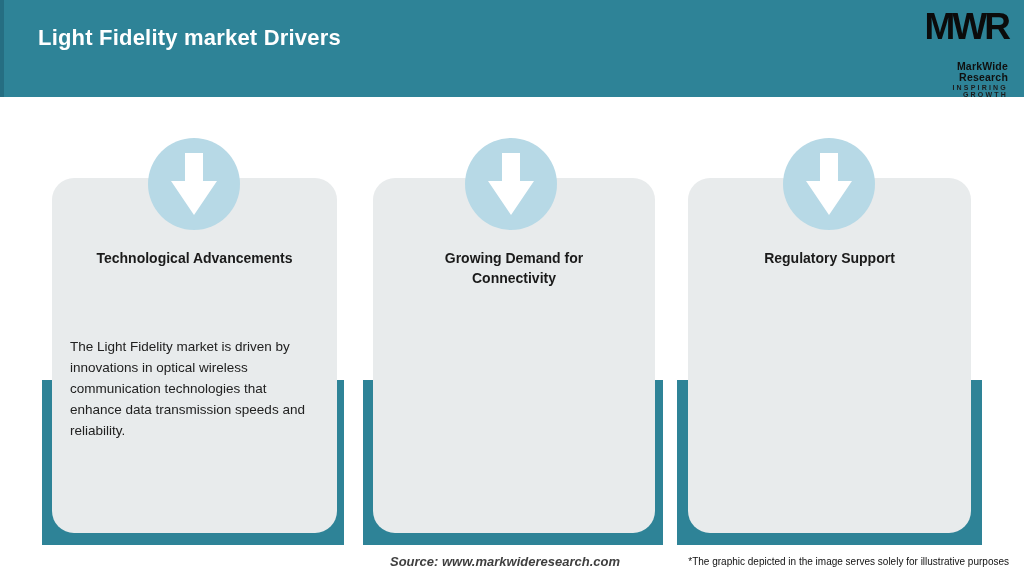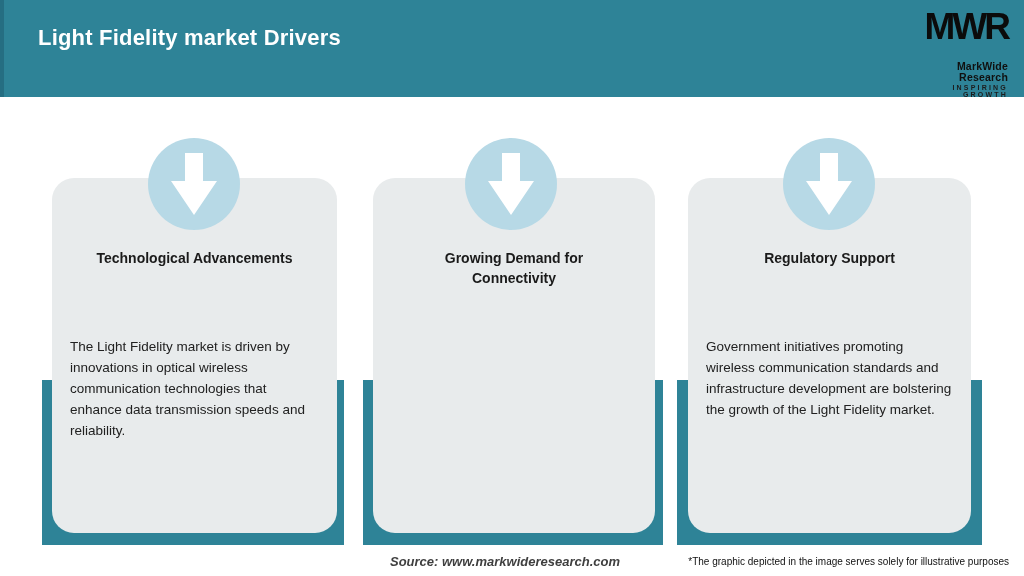--- a/index.html
+++ b/index.html
@@ -116,21 +116,20 @@
       <svg width="46" height="62" viewBox="0 0 46 62" aria-hidden="true">
         <path d="M14 0 h18 v28 h14 L23 62 L0 28 h14 Z" fill="#ffffff"></path>
       </svg>
     </div>
   </section>
 
   <section class="col col3">
     <div class="band"></div>
     <div class="card">
       <h2>Regulatory Support</h2>
-      <p>Government initiatives promoting wireless communication standards and infrastructure development are bolstering the growth of the Light Fidelity market.</p>
     </div>
     <div class="circle">
       <svg width="46" height="62" viewBox="0 0 46 62" aria-hidden="true">
         <path d="M14 0 h18 v28 h14 L23 62 L0 28 h14 Z" fill="#ffffff"></path>
       </svg>
     </div>
   </section>
 
   <div class="source">Source: www.markwideresearch.com</div>
   <div class="disclaimer">*The graphic depicted in the image serves solely for illustrative purposes</div>

